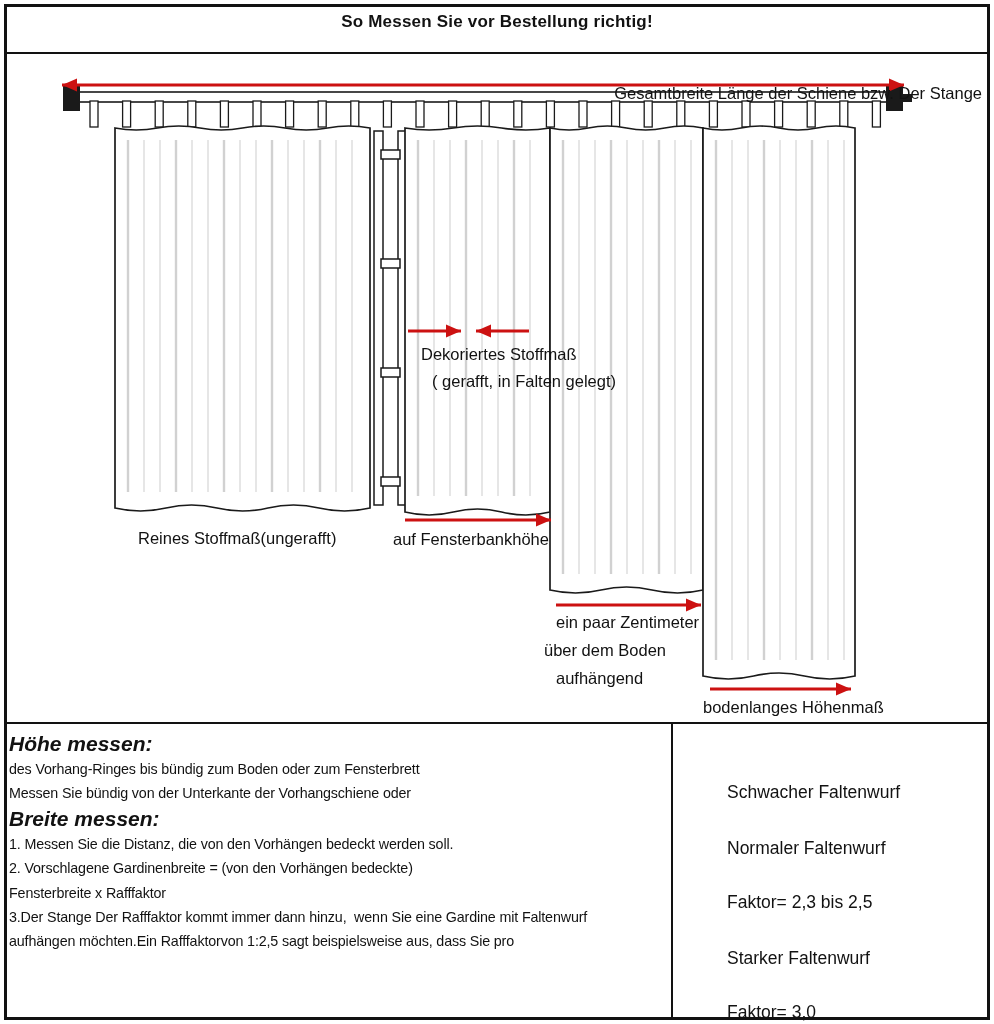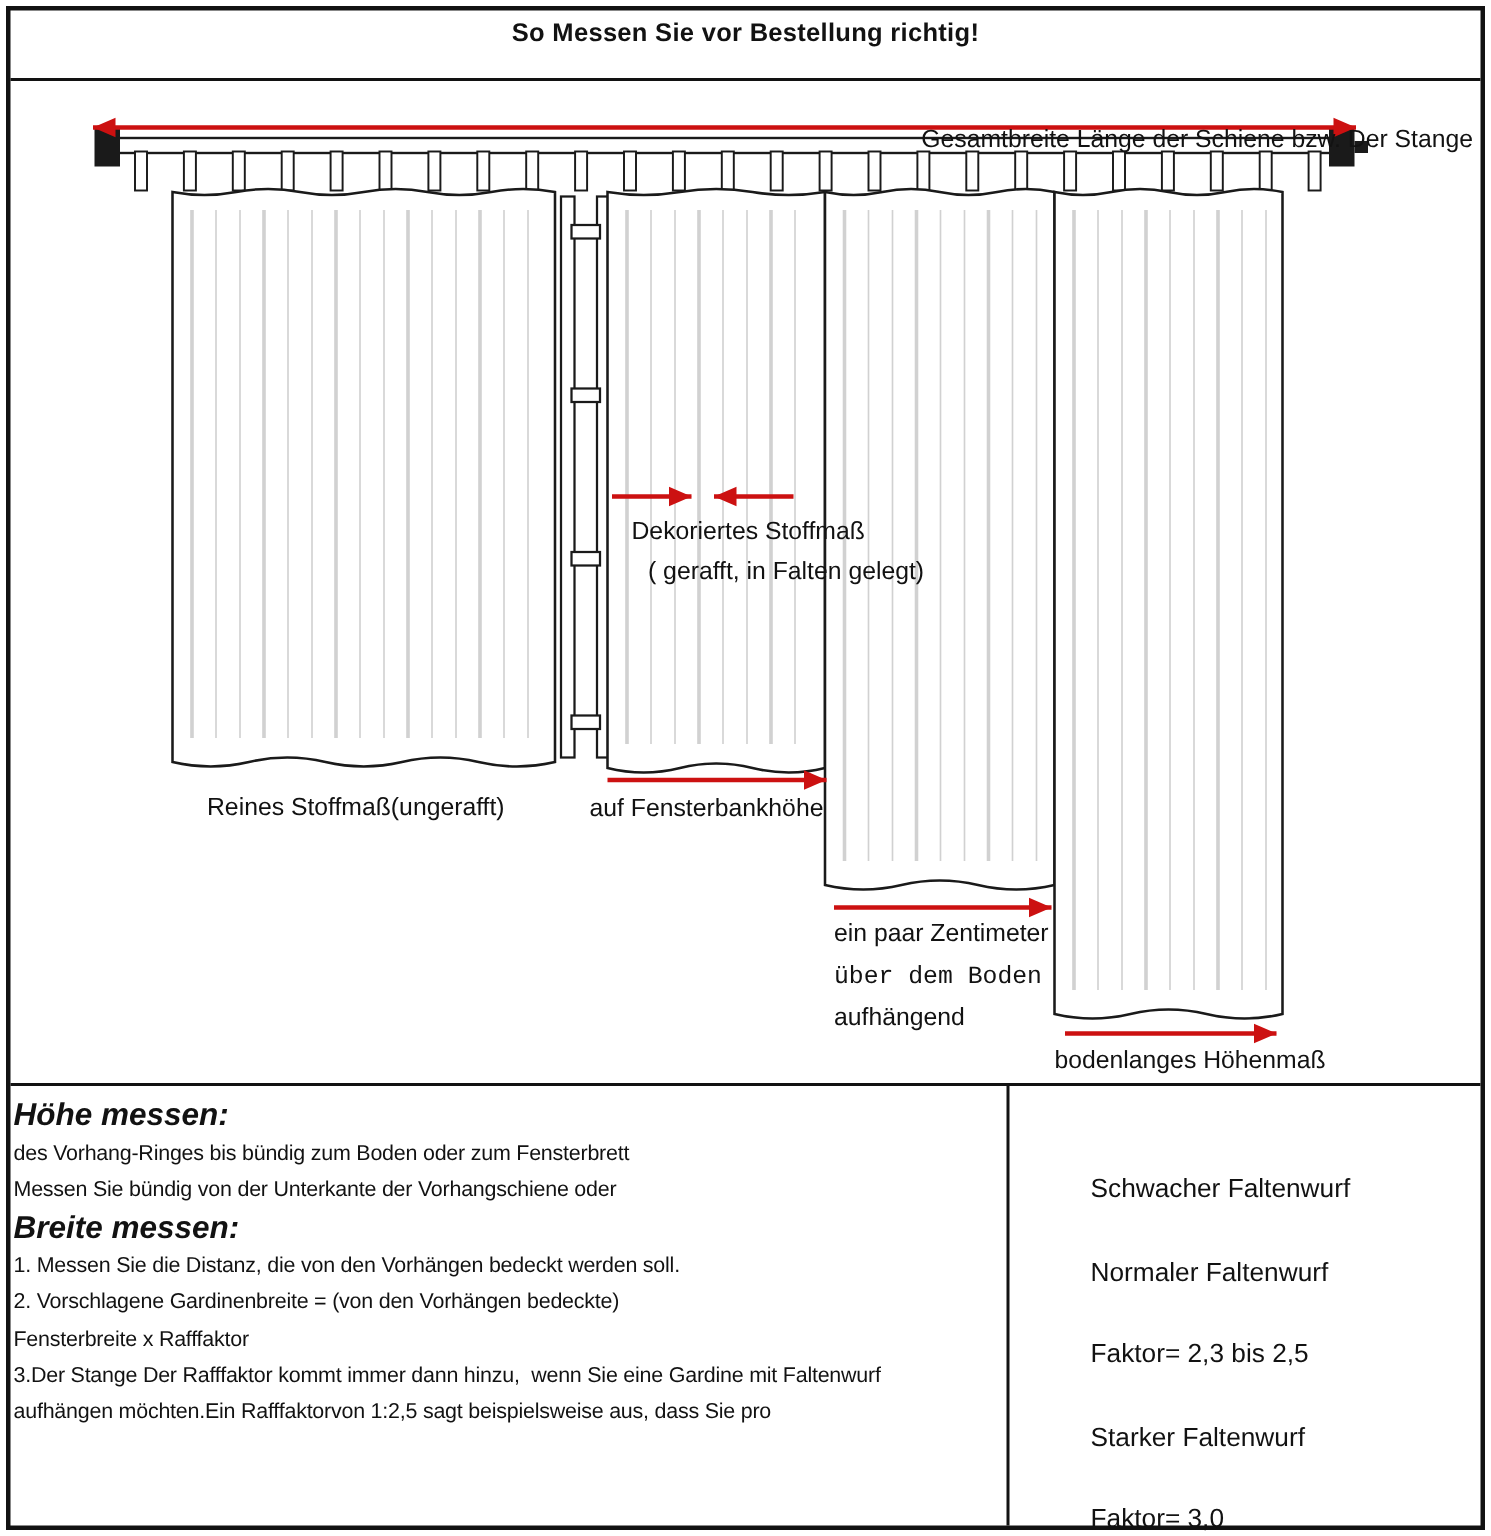--- a/index.html
+++ b/index.html
@@ -13,21 +13,21 @@
   .bottom-line{left:7px;right:7px;top:722px;}
   .vline{position:absolute;width:0;border-left:2px solid #121212;}
   .col-divider{left:671px;top:722px;bottom:7px;}
   .dlabel{position:absolute;font-size:16.5px;white-space:pre;}
   .rod-label{left:0;right:12px;top:60px;text-align:right;margin-top:24px;}
   .dek1{left:421px;top:345px;}
   .dek2{left:412px;top:372px;margin-left:20px;}
   .reines{left:138px;top:529px;}
   .fenster{left:393px;top:530px;}
   .boden1{left:556px;top:613px;}
-  .boden2{left:556px;top:641px;font-family:Liberation Mono, monospace;}
+  .boden2{left:544px;top:641px;}
   .boden3{left:556px;top:669px;}
   .bodenlang{left:703px;top:698px;}
   .instructions{position:absolute;left:9px;top:731px;width:660px;}
   .ins-heading{font-size:21px;font-weight:bold;line-height:26px;font-style:italic;}
   .ins-line{font-size:14.3px;line-height:24.4px;letter-spacing:-0.15px;white-space:pre;}
   .factors{position:absolute;left:727px;top:753px;width:260px;}
   .factor-group{margin-bottom:27px;}
   .factor-name,.factor-value{font-size:17.5px;line-height:29px;margin-top:25px;}
 </style>
 </head>

